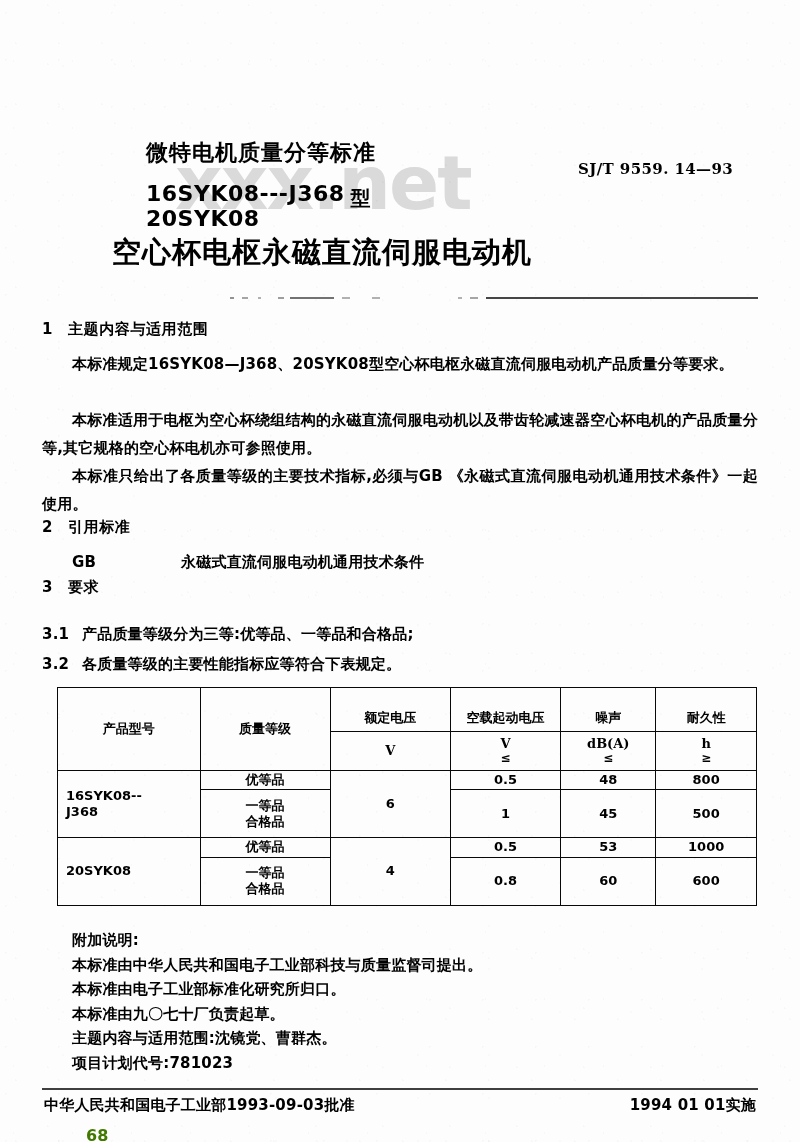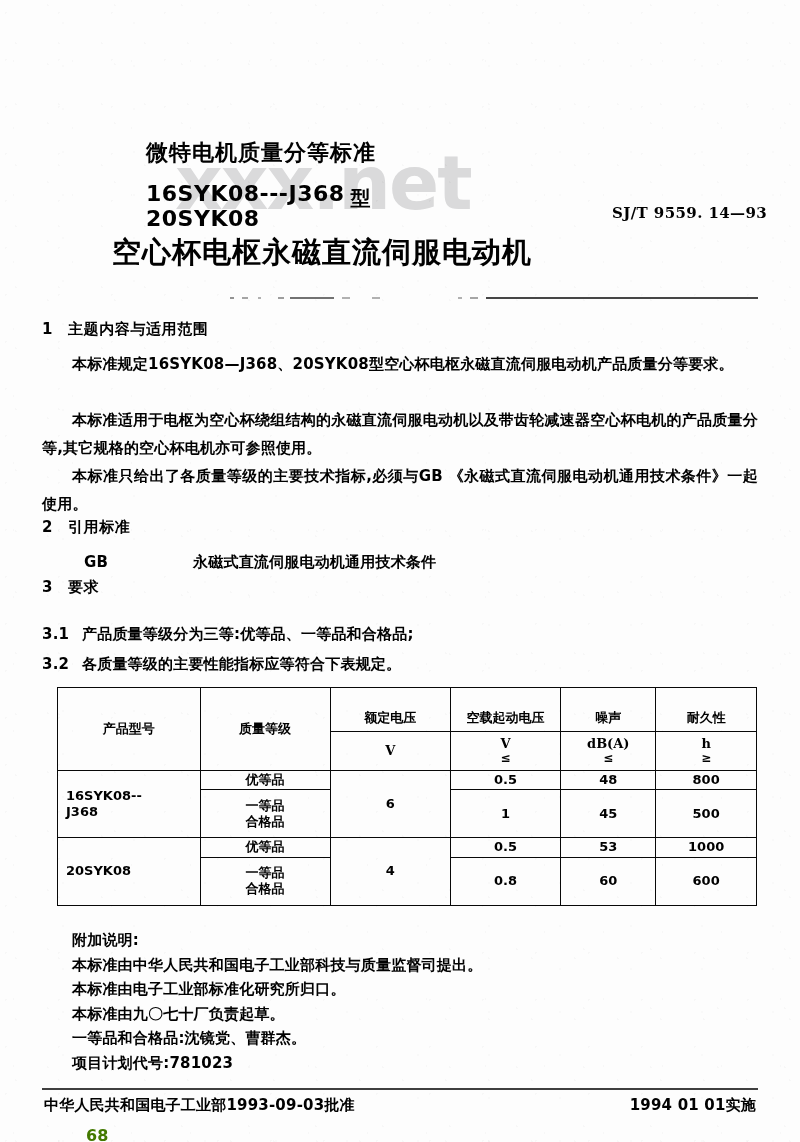--- a/index.html
+++ b/index.html
@@ -75,24 +75,23 @@
     align-self:flex-end;
     margin-left:6px;margin-bottom:19px;
     font-size:20px;
   }
   .t-line3{
     margin-top:2px;
     margin-left:-34px;
     font-size:29px;font-weight:bold;letter-spacing:1px;
   }
   .std-no{
-    position:absolute;left:612px;top:160px;
+    position:absolute;left:578px;top:160px;
     font-size:15px;font-weight:bold;letter-spacing:.4px;
     font-family:"DejaVu Serif","Liberation Serif",serif;
-    margin-top:44px;
   }
 
   
   .rule-degraded{
     position:absolute;left:42px;top:297px;width:716px;height:2px;
     background:
       linear-gradient(to right,
         rgba(0,0,0,0) 0 188px,
         rgba(0,0,0,.42) 188px 192px,
         rgba(0,0,0,0) 192px 200px,
@@ -223,21 +222,21 @@
       <span class="num">1</span><span>主题内容与适用范围</span>
     </div>
 
     <div class="para indent" style="left:42px;top:350px;width:716px;">本标准规定16SYK08—J368、20SYK08型空心杯电枢永磁直流伺服电动机产品质量分等要求。</div>
     <div class="para indent" style="left:42px;top:406px;width:716px;">本标准适用于电枢为空心杯绕组结构的永磁直流伺服电动机以及带齿轮减速器空心杯电机的产品质量分等,其它规格的空心杯电机亦可参照使用。</div>
     <div class="para indent" style="left:42px;top:462px;width:716px;">本标准只给出了各质量等级的主要技术指标,必须与GB    《永磁式直流伺服电动机通用技术条件》一起使用。</div>
 
     <div class="sec-head" style="left:42px;top:518px;">
       <span class="num">2</span><span>引用标准</span>
     </div>
-    <div class="para" style="left:84px;top:548px;width:690px;">
+    <div class="para" style="left:72px;top:548px;width:690px;">
       <span>GB</span>
       <span style="display:inline-block;width:74px;"></span>
       <span>永磁式直流伺服电动机通用技术条件</span>
     </div>
 
     <div class="sec-head" style="left:42px;top:578px;">
       <span class="num">3</span><span>要求</span>
     </div>
 
     <div class="para" style="left:42px;top:620px;width:716px;">
@@ -331,21 +330,21 @@
           </tr>
         </tbody>
       </table>
     </div>
 
     <div id="appendix">
       <div>附加说明:</div>
       <div>本标准由中华人民共和国电子工业部科技与质量监督司提出。</div>
       <div>本标准由电子工业部标准化研究所归口。</div>
       <div>本标准由九〇七十厂负责起草。</div>
-      <div>一等品和合格品:沈镜党、曹群杰。</div>
+      <div>主题内容与适用范围:沈镜党、曹群杰。</div>
       <div>项目计划代号:781023</div>
     </div>
 
     <div class="foot-rule"></div>
     <div class="foot-left">中华人民共和国电子工业部1993-09-03批准</div>
     <div class="foot-right">1994 01 01实施</div>
     <div class="page-no">68</div>
 
   </div>
 

